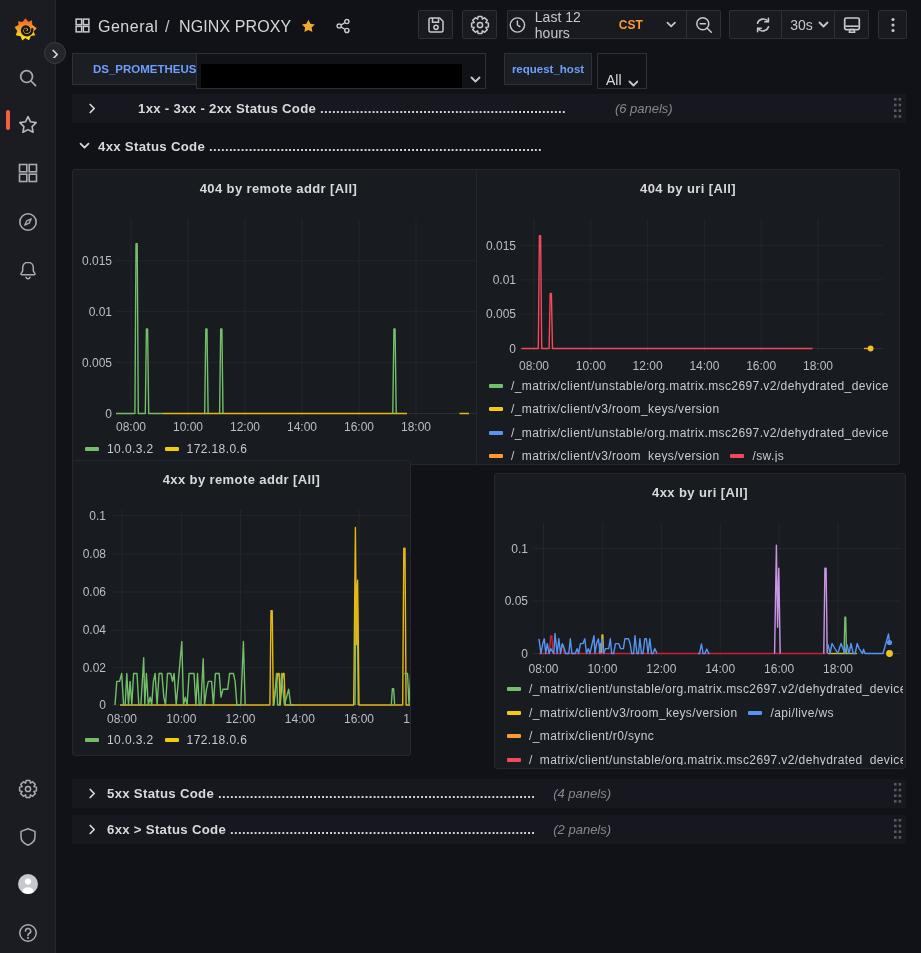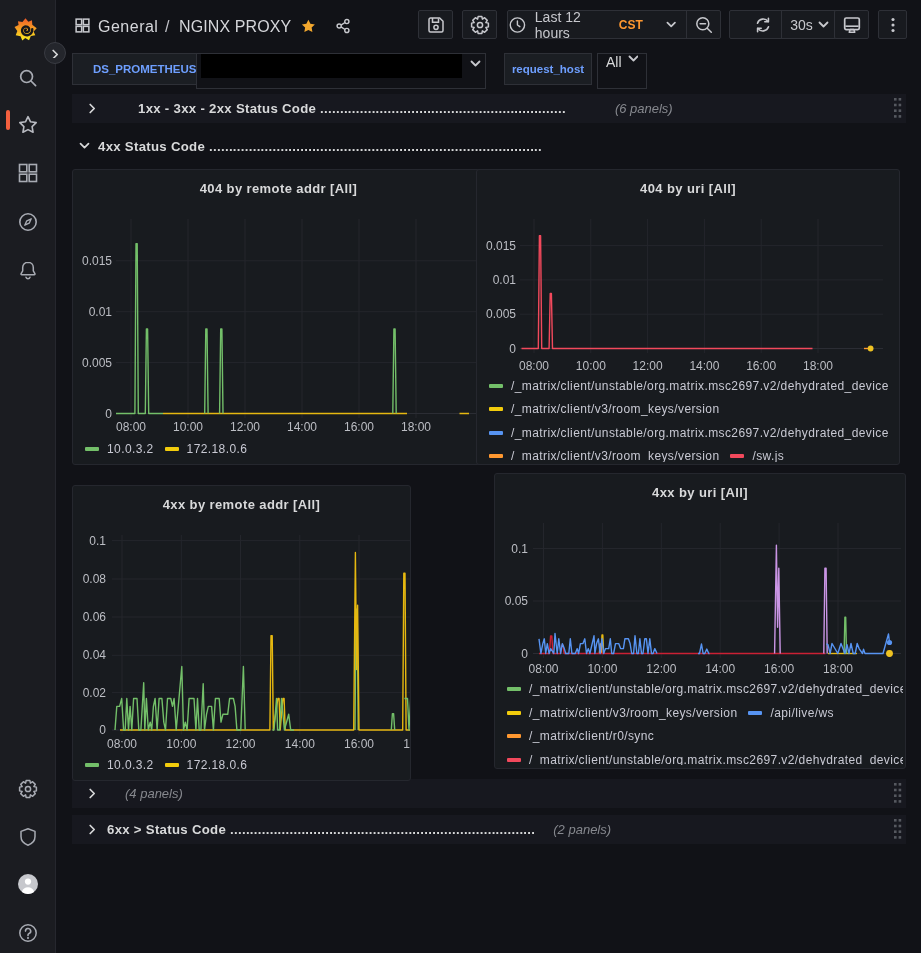--- a/index.html
+++ b/index.html
@@ -6,21 +6,21 @@
 #sidebar { position:absolute; left:0; top:0; width:56px; height:953px; background:#1b1c21; border-right:1px solid #26272e; }
 .sic { position:absolute; left:18px; }
 #orangebar { position:absolute; left:6px; top:110px; width:4px; height:20px; border-radius:2px; background:#f55f3e; }
 #expbtn { position:absolute; left:44px; top:42px; width:22px; height:22px; border-radius:50%; background:#24262c; border:1px solid #393b42; z-index:5; display:flex; align-items:center; justify-content:center; }
 #navbar { position:absolute; left:56px; top:0; width:865px; height:53px; }
 .bc { position:absolute; top:18px; color:#d5d6da; font-size:16px; }
 .tbtn { position:absolute; top:10px; height:29px; background:#181a1f; border:1px solid #2e3037; border-radius:2px; display:flex; align-items:center; justify-content:center; color:#c7c8cd; }
 .tbtn .sep { width:1px; height:27px; background:#2e3037; }
 #subnav { position:absolute; left:72px; top:53px; }
 .vlabel { position:absolute; top:0; height:32px; background:#1b1e23; border:1px solid #2e3037; color:#6e9fff; font-weight:700; font-size:11.5px; display:flex; align-items:center; padding:0 20px; }
-.vsel { position:absolute; top:0; height:36px; background:#111217; border:1px solid #2e3037; display:flex; align-items:flex-start; }
+.vsel { position:absolute; top:0; height:36px; background:#111217; border:1px solid #2e3037; display:flex; align-items:flex-end; }
 .rowh { position:absolute; left:72px; width:834px; height:29px; display:flex; align-items:center; color:#d8d9da; padding-left:16px; }
 .rowh.bg { background:#17181f; }
 .rt { font-size:13.2px; font-weight:700; letter-spacing:.3px; white-space:nowrap; overflow:hidden; }
 .np { font-style:italic; font-size:13px; color:#86888e; margin-left:18px; white-space:nowrap; }
 .handle { position:absolute; right:4px; top:4px; }
 .panel { position:absolute; background:#181b1f; border:1px solid #25272e; border-radius:3px; overflow:hidden; }
 .ptitle { position:absolute; top:11px; left:0; right:0; text-align:center; color:#d8d9da; font-size:13px; font-weight:700; letter-spacing:.4px; }
 .ax { font-family:"Liberation Sans", sans-serif; font-size:12px; fill:#bcbec4; }
 .lrow { position:absolute; left:12px; right:2px; height:23px; display:flex; align-items:center; overflow:hidden; white-space:nowrap; }
 .le { display:inline-flex; align-items:center; margin-right:11px; color:#c8c9d3; font-size:12px; letter-spacing:.4px; }
@@ -205,20 +205,21 @@
 <div class="rowh" style="top:132px;padding-left:7px;">
     <svg width="11" height="11" viewBox="0 0 11 11" fill="none" style="margin-right:8px;flex:none">
       <path d="M1.5 2.7l4 4 4-4" stroke="#d8d9da" stroke-width="1.7" stroke-linecap="round" stroke-linejoin="round"></path>
     </svg>
     <span class="rt">4xx Status Code ....................................................................................</span>
   </div>
 <div class="rowh bg" style="top:779px;">
     <svg width="11" height="11" viewBox="0 0 11 11" fill="none" style="margin-right:8px;flex:none">
       <path d="M2.2 1.5l4 4-4 4" stroke="#d8d9da" stroke-width="1.7" stroke-linecap="round" stroke-linejoin="round"></path>
     </svg>
+    <span class="rt">5xx Status Code ................................................................................</span>
     <span class="np">(4 panels)</span>
     <div class="handle"><svg width="8" height="20" viewBox="0 0 8 20" fill="none">
         <rect x="0" y="0" width="2.6" height="2.6" fill="#55585f"></rect>
         <rect x="0" y="5.7" width="2.6" height="2.6" fill="#55585f"></rect>
         <rect x="0" y="11.4" width="2.6" height="2.6" fill="#55585f"></rect>
         <rect x="0" y="17.1" width="2.6" height="2.6" fill="#55585f"></rect>
         <rect x="4.6" y="0" width="2.6" height="2.6" fill="#55585f"></rect>
         <rect x="4.6" y="5.7" width="2.6" height="2.6" fill="#55585f"></rect>
         <rect x="4.6" y="11.4" width="2.6" height="2.6" fill="#55585f"></rect>
         <rect x="4.6" y="17.1" width="2.6" height="2.6" fill="#55585f"></rect>
@@ -333,21 +334,21 @@
           <span class="sw" style="background:#ff9830"></span>
           <span>/_matrix/client/v3/room_keys/version</span>
         </span>
         <span class="le">
           <span class="sw" style="background:#f2495c"></span>
           <span>/sw.js</span>
         </span>
       </div>
     </div>
   </div>
-<div class="panel" style="left:72px;top:485px;width:339px;height:296px">
+<div class="panel" style="left:72px;top:460px;width:339px;height:296px">
     <div class="ptitle">4xx by remote addr [All]</div>
     <svg width="413" height="296" viewBox="0 0 413 296" fill="none" style="position:absolute;left:0;top:0">
       <line x1="49" y1="49" x2="49" y2="248.5" stroke="#24262c" stroke-width="1"></line>
       <line x1="108.3" y1="49" x2="108.3" y2="248.5" stroke="#24262c" stroke-width="1"></line>
       <line x1="167.5" y1="49" x2="167.5" y2="248.5" stroke="#24262c" stroke-width="1"></line>
       <line x1="226.8" y1="49" x2="226.8" y2="248.5" stroke="#24262c" stroke-width="1"></line>
       <line x1="286" y1="49" x2="286" y2="248.5" stroke="#24262c" stroke-width="1"></line>
       <line x1="345.3" y1="49" x2="345.3" y2="248.5" stroke="#24262c" stroke-width="1"></line>
       <line x1="39" y1="54.6" x2="407" y2="54.6" stroke="#24262c" stroke-width="1"></line>
       <line x1="39" y1="93.0" x2="407" y2="93.0" stroke="#24262c" stroke-width="1"></line>

